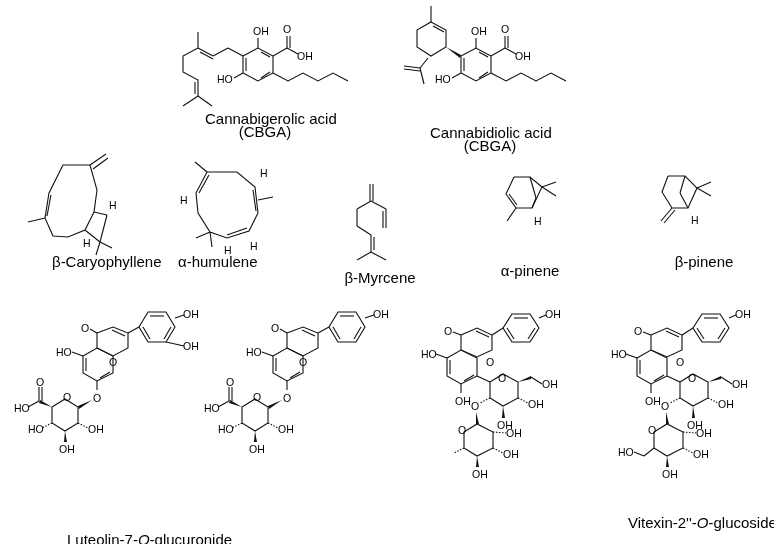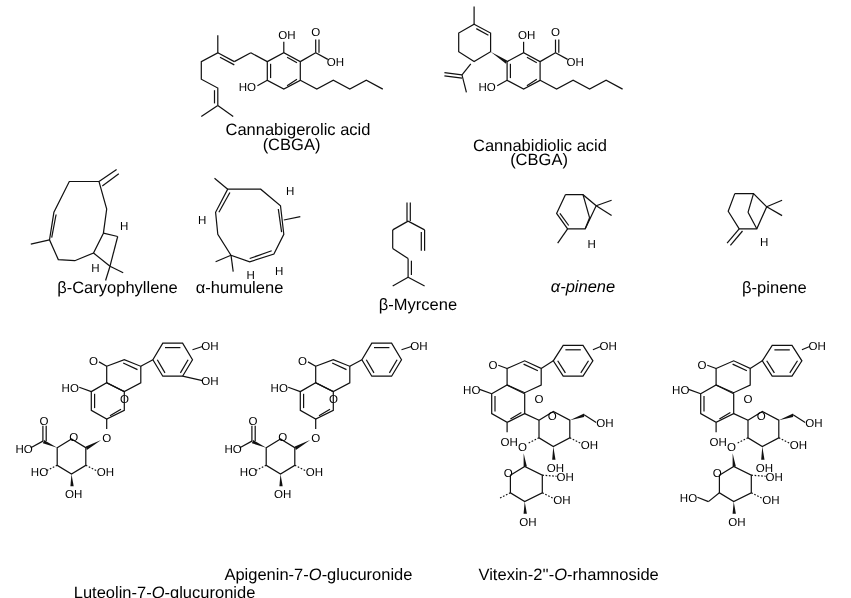--- a/index.html
+++ b/index.html
@@ -140,21 +140,21 @@
   <svg width="90" height="110">
     <polyline points="24,17 40,17 52,27 42,48 26,48 16,34 24,17"></polyline>
     <line x1="19" y1="34" x2="27" y2="45"></line>
     <line x1="40" y1="17" x2="46" y2="38"></line>
       <line x1="46" y1="38" x2="42" y2="48"></line>
     <line x1="52" y1="27" x2="66" y2="22"></line>
       <line x1="52" y1="27" x2="66" y2="36"></line>
     <line x1="26" y1="48" x2="17" y2="61"></line>
     <text x="44" y="65">H</text>
   </svg>
-  <div class="label" style="left:10px;top:94px;width:60px;font-style:italic;">α-pinene</div>
+  <div class="label" style="left:10px;top:104px;width:60px;">α-pinene</div>
 </div>
 
 <div class="mol" style="left:650px;top:160px;width:90px;height:110px;">
   <svg width="90" height="110">
     <polyline points="18,16 35,16 47,28 38,48 22,48 12,32 18,16"></polyline>
     <line x1="35" y1="16" x2="30" y2="33"></line>
       <line x1="30" y1="33" x2="38" y2="48"></line>
     <line x1="47" y1="28" x2="61" y2="22"></line>
       <line x1="47" y1="28" x2="61" y2="36"></line>
     <line x1="22" y1="48" x2="11" y2="61"></line>
@@ -242,23 +242,20 @@
     <text x="36" y="96">O</text>
     <line x1="39" y1="111" x2="28" y2="117"></line>
     <text x="14" y="122">HO</text>
     <line x1="52" y1="133" x2="42" y2="138" stroke-dasharray="1.5,1.5"></line>
     <text x="28" y="143">HO</text>
     <line x1="78" y1="133" x2="88" y2="138" stroke-dasharray="1.5,1.5"></line>
     <text x="88" y="143">OH</text>
     <polygon class="wedge" points="65,141 64,152 67,152"></polygon>
     <text x="59" y="163">OH</text>
   </svg>
-  <div class="label" style="left:14px;top:226px;width:140px;text-align:left;">
-    <span>Apigenin-7-</span><i>O</i><span>-glucuronide</span>
-  </div>
 </div>
 
 <div class="mol" style="left:390px;top:290px;width:200px;height:254px;">
   <svg width="200" height="230">
     <polygon class="ring" points="122,24 140,24 149,38 140,52 122,52 113,38"></polygon>
     <line x1="124" y1="28" x2="138" y2="28"></line>
       <line x1="145" y1="38" x2="138" y2="49"></line>
       <line x1="117" y1="38" x2="124" y2="49"></line>
     <line x1="149" y1="28" x2="156" y2="25"></line>
     <text x="155" y="28">OH</text>
@@ -293,23 +290,20 @@
     <polygon class="ring" points="74,142 87,134 103,142 103,158 87,166 74,158"></polygon>
     <text x="68" y="144">O</text>
     <line x1="103" y1="142" x2="116" y2="143" stroke-dasharray="1.5,1.5"></line>
     <text x="116" y="147">OH</text>
     <line x1="103" y1="158" x2="113" y2="163" stroke-dasharray="1.5,1.5"></line>
     <text x="113" y="168">OH</text>
     <polygon class="wedge" points="87,166 86,177 89,177"></polygon>
     <text x="82" y="188">OH</text>
     <line x1="74" y1="158" x2="64" y2="163" stroke-dasharray="1.5,1.5"></line>
   </svg>
-  <div class="label" style="left:45px;top:226px;width:140px;text-align:left;">
-    <span>Vitexin-2''-</span><i>O</i><span>-rhamnoside</span>
-  </div>
 </div>
 
 <div class="mol" style="left:580px;top:290px;width:194px;height:254px;">
   <svg width="194" height="230">
     <polygon class="ring" points="122,24 140,24 149,38 140,52 122,52 113,38"></polygon>
     <line x1="124" y1="28" x2="138" y2="28"></line>
       <line x1="145" y1="38" x2="138" y2="49"></line>
       <line x1="117" y1="38" x2="124" y2="49"></line>
     <line x1="149" y1="28" x2="156" y2="25"></line>
     <text x="155" y="28">OH</text>
@@ -344,13 +338,16 @@
     <line x1="103" y1="142" x2="116" y2="143" stroke-dasharray="1.5,1.5"></line>
     <text x="116" y="147">OH</text>
     <line x1="103" y1="158" x2="113" y2="163" stroke-dasharray="1.5,1.5"></line>
     <text x="113" y="168">OH</text>
     <polygon class="wedge" points="87,166 86,177 89,177"></polygon>
     <text x="82" y="188">OH</text>
     <line x1="74" y1="158" x2="64" y2="166"></line>
     <line x1="64" y1="166" x2="54" y2="162"></line>
     <text x="38" y="166">HO</text>
   </svg>
+  <div class="label" style="left:48px;top:226px;width:140px;text-align:left;">
+    <span>Vitexin-2''-</span><i>O</i><span>-glucoside</span>
+  </div>
 </div>
 
 </body></html>

